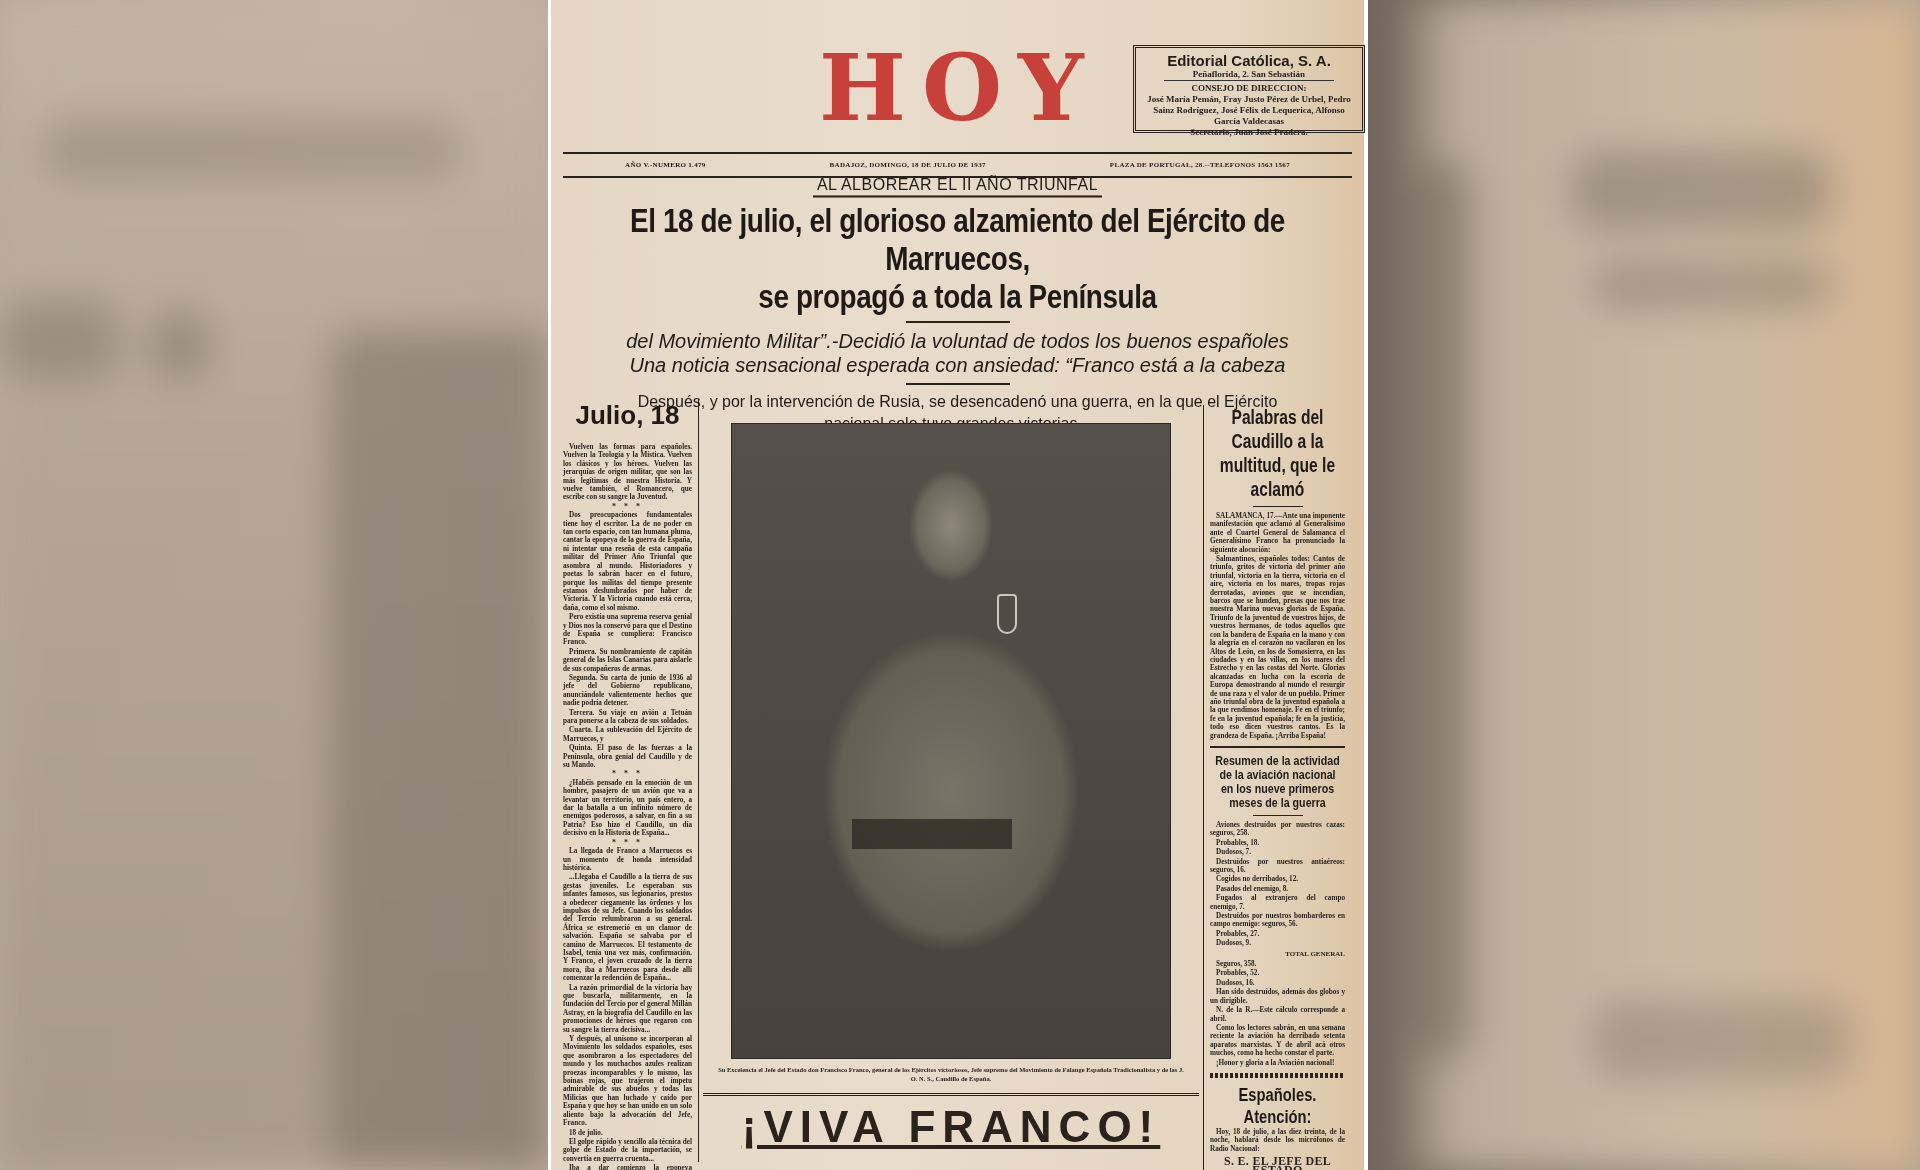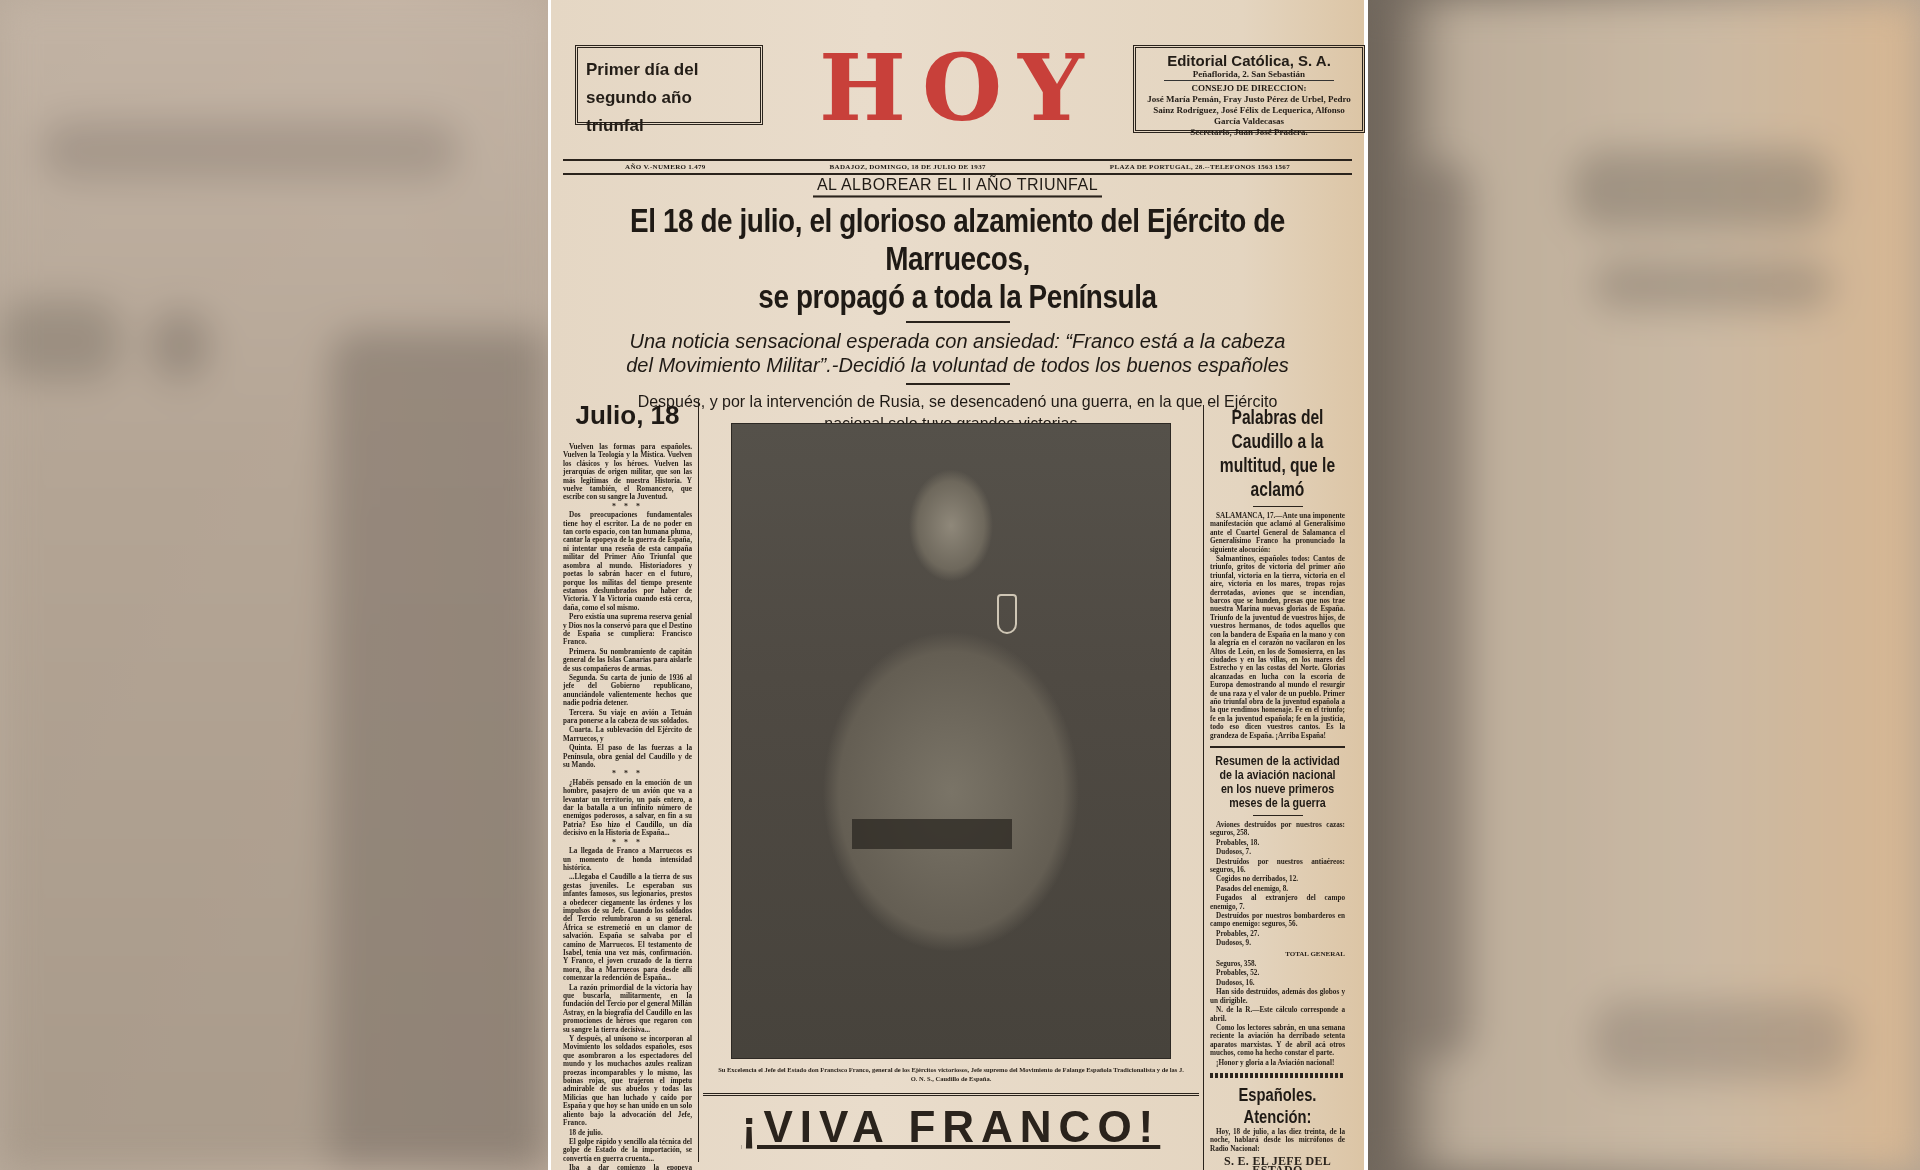--- a/index.html
+++ b/index.html
@@ -30,21 +30,21 @@
   .ear-right { left: 570px; width: 232px; height: 88px; text-align: center; font-size: 9px; line-height: 11px; }
   .ear-right .ed-title { font-size: 15px; line-height: 17px; }
   .ear-right .ed-addr { font-family: "Liberation Serif", serif; font-size: 9px; border-bottom: 1px solid #333; margin: 0 20px 2px; }
   .ear-right .ed-body { font-family: "Liberation Serif", serif; font-size: 9px; }
   .logo {
     position: absolute; left: 256px; top: 40px; width: 270px; text-align: right;
     font-family: "DejaVu Serif", serif; font-weight: bold; font-size: 92px; letter-spacing: 16px;
     color: #c8403a; line-height: 96px;
   }
   .dateline {
-    position: absolute; left: 0; right: 0; top: 159px; height: 16px;
+    position: absolute; left: 0; right: 0; top: 152px; height: 26px;
     border-top: 2px solid #2a231c; border-bottom: 2px solid #2a231c;
     display: flex; justify-content: space-around; align-items: center;
     font-size: 7px; font-weight: bold; text-transform: uppercase; letter-spacing: 0.3px;
   }
   .headline-block { position: absolute; left: 12px; right: 12px; top: 176px; text-align: center; }
   .kicker {
     display: inline-block; font-family: "Liberation Sans", sans-serif; font-size: 16px; letter-spacing: 0.5px;
     border-bottom: 2px solid #2a231c; padding: 0 4px 1px; transform: scaleY(1.05);
   }
   .main-head {
@@ -103,23 +103,20 @@
 <div class="blur-bg blur-right">
   <div class="blur-block" style="left:40px;top:160px;width:60px;height:900px;opacity:.55"></div>
   <div class="blur-block" style="left:200px;top:150px;width:260px;height:80px;opacity:.45"></div>
   <div class="blur-block" style="left:220px;top:260px;width:240px;height:50px;opacity:.4"></div>
   <div class="blur-block" style="left:220px;top:1000px;width:260px;height:80px;opacity:.35"></div>
 </div>
 
 <div class="page">
 
   <div class="masthead">
-    <div class="ear ear-left">
-      <span>Primer día del segundo año triunfal</span>
-    </div>
     <div class="logo">HOY</div>
     <div class="ear ear-right">
       <div class="ed-title">Editorial Católica, S. A.</div>
       <div class="ed-addr">Peñaflorida, 2. San Sebastián</div>
       <div class="ed-body">CONSEJO DE DIRECCION:</div>
       <div class="ed-body">José María Pemán, Fray Justo Pérez de Urbel, Pedro Sainz Rodríguez, José Félix de Lequerica, Alfonso García Valdecasas</div>
       <div class="ed-body">Secretario, Juan José Pradera.</div>
     </div>
     <div class="dateline">
       <span>AÑO V.-NUMERO 1.479</span>
@@ -129,22 +126,22 @@
   </div>
 
   <div class="headline-block">
     <div class="kicker">AL ALBOREAR EL II AÑO TRIUNFAL</div>
     <div class="main-head">
       <div>El 18 de julio, el glorioso alzamiento del Ejército de Marruecos,</div>
       <div>se propagó a toda la Península</div>
     </div>
     <div class="rule-orn"></div>
     <div class="sub-head">
+      <div>del Movimiento Militar”.-Decidió la voluntad de todos los buenos españoles</div>
       <div>Una noticia sensacional esperada con ansiedad: “Franco está a la cabeza</div>
-      <div>del Movimiento Militar”.-Decidió la voluntad de todos los buenos españoles</div>
     </div>
     <div class="rule-orn"></div>
     <div class="deck">
       <div>Después, y por la intervención de Rusia, se desencadenó una guerra, en la que el Ejército</div>
       <div>nacional solo tuvo grandes victorias...</div>
     </div>
   </div>
 
   <div class="col-left">
     <div class="col-left-title">Julio, 18</div>

